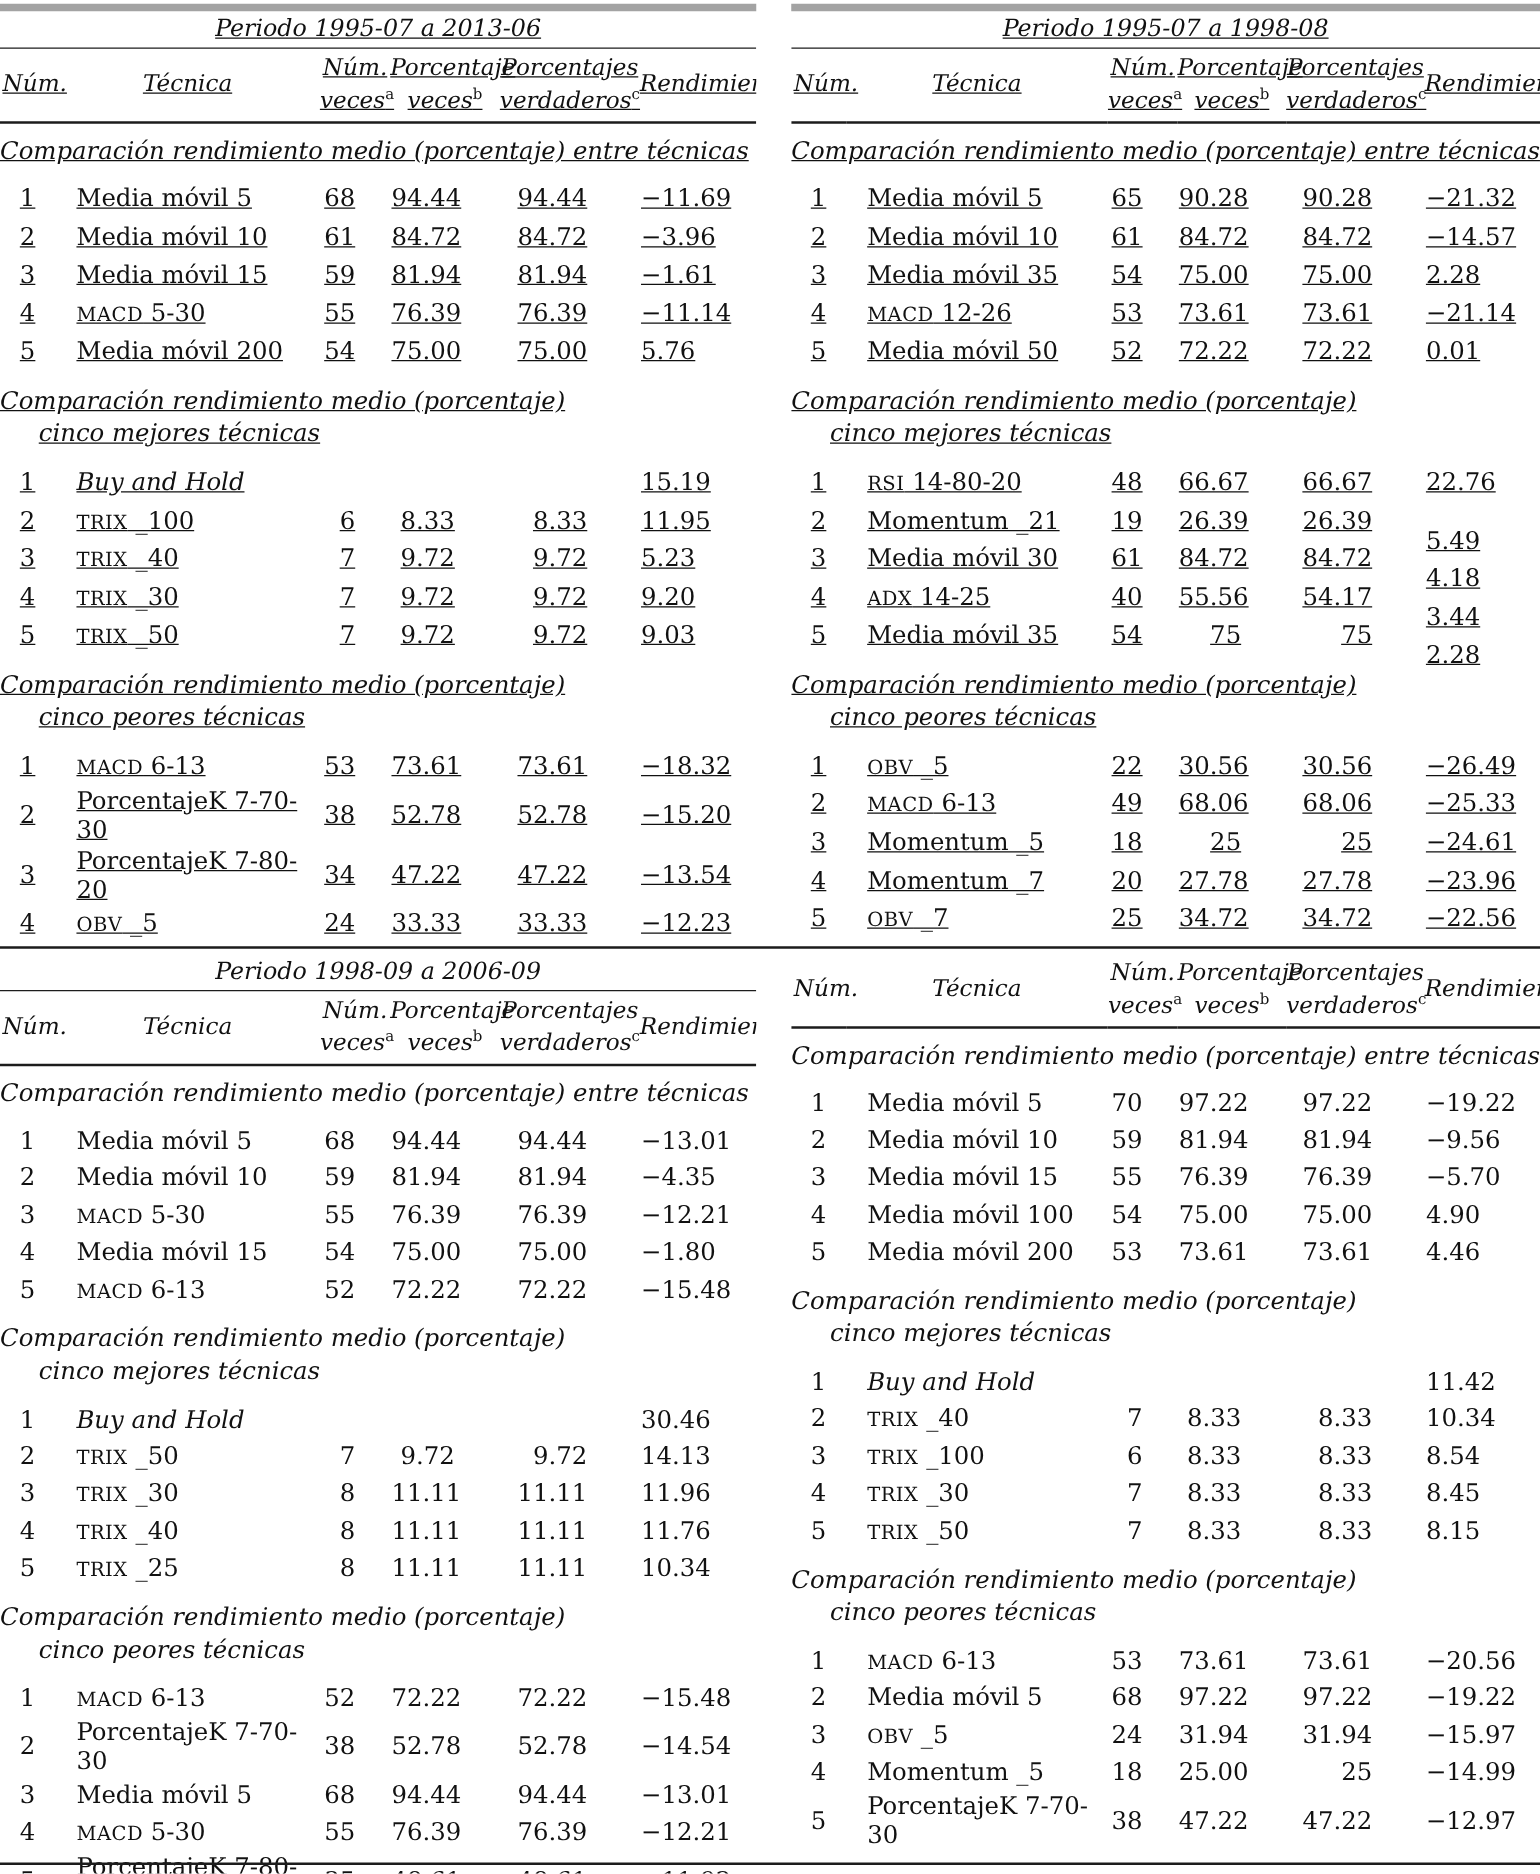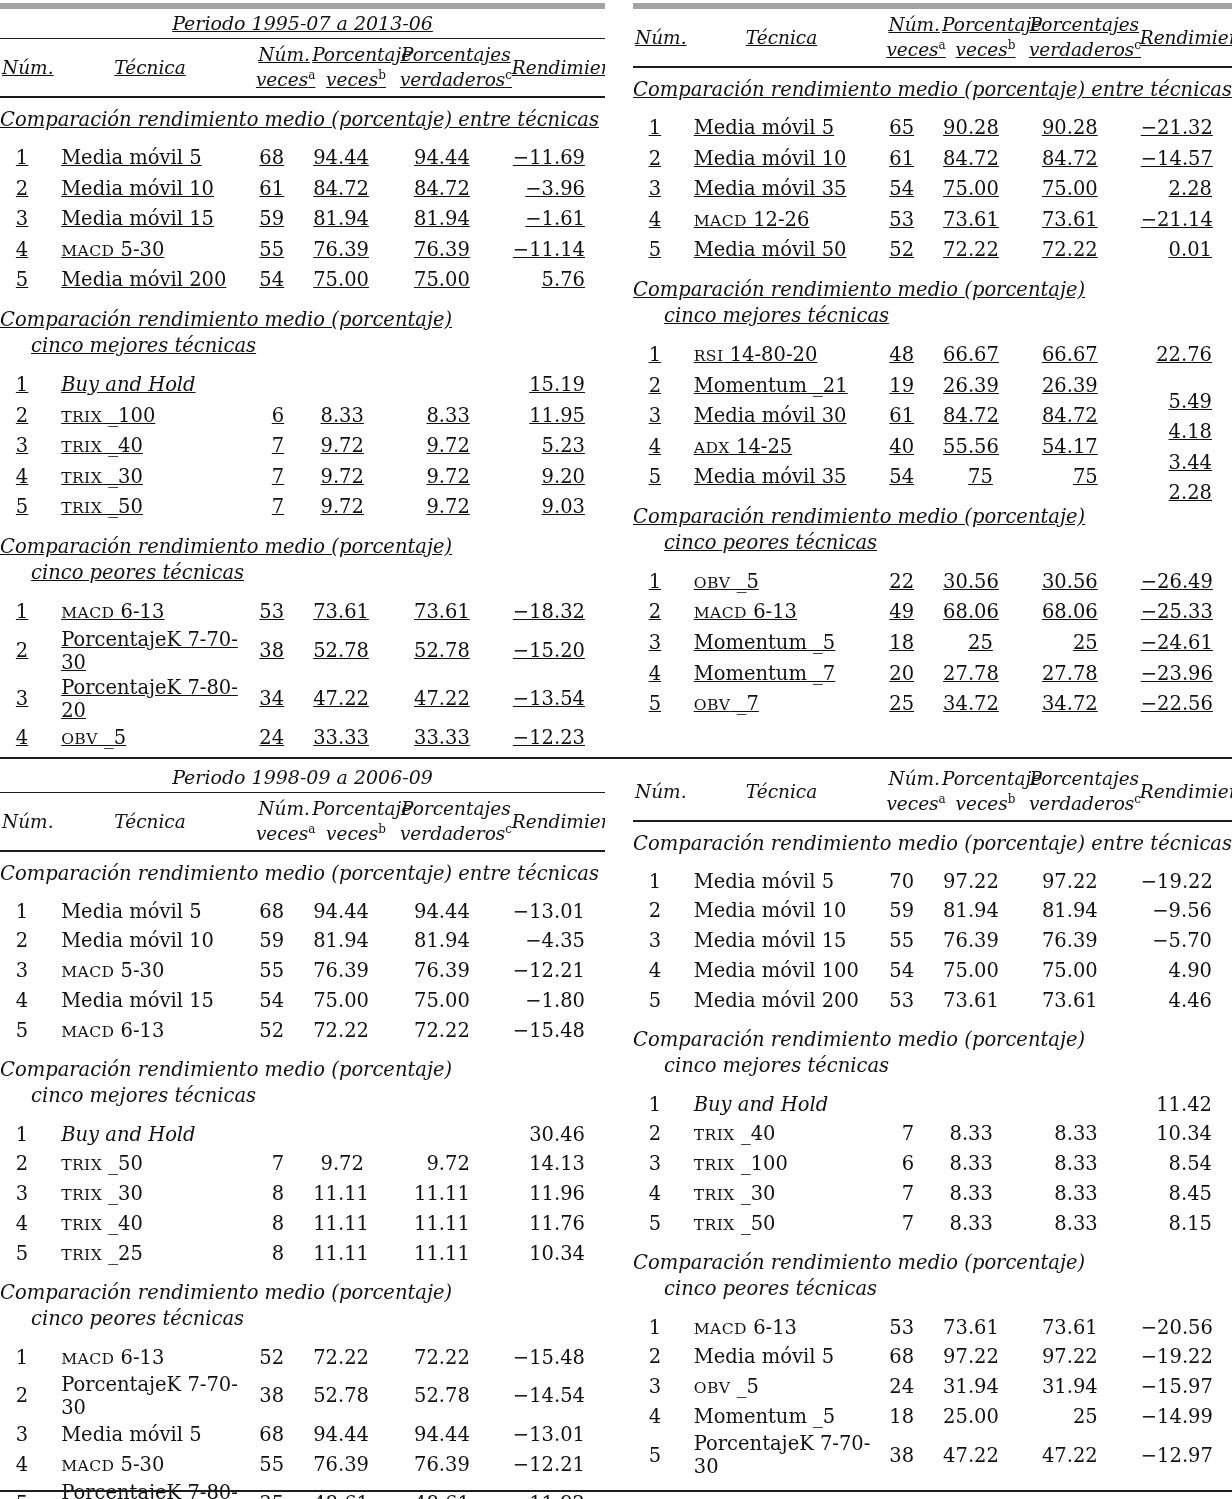--- a/index.html
+++ b/index.html
@@ -46,21 +46,21 @@
   thead th sup { font-size: 12px; font-style: normal; }
 
   tr.data td { font-size: 19.5px; }
   .q.top tr.data td { height: 30.6px; }
   .q.bot tr.data td { height: 29.8px; }
   td.c-num { text-align: center; }
   td.c-tecnica { padding-left: 17px; margin-top: 12px; }
   td.c-veces { text-align: right; padding-right: 28px; }
   td.c-pct { text-align: right; padding-right: 36px; }
   td.c-pctv { text-align: right; padding-right: 42px; }
-  td.c-rend { text-align: right; padding-right: 20px; }
+  td.c-rend { text-align: left; padding-right: 20px; }
 
   tr.section td { padding: 12px 0 10px; }
   tr.section.single td { padding: 9px 0 9px; }
   .st-line { font-style: italic; font-size: 19.5px; line-height: 26px; }
   .st-line.indent { padding-left: 31px; }
 
   .sc { font-size: 0.8em; letter-spacing: 0.4px; }
   .it { font-style: italic; }
   td.offset-down { transform: translateY(16px); margin-top: 14px; }
 </style>
@@ -241,20 +241,21 @@
               <td class="c-tecnica">Media móvil 5</td>
               <td class="c-veces">68</td>
               <td class="c-pct">94.44</td>
               <td class="c-pctv">94.44</td>
               <td class="c-rend">−11.69</td>
             </tr>
           </tbody>
         </table>
     </div>
     <div class="q top">
+      <div class="caption">Periodo 1995-07 a 1998-08</div>
       <table>
           <colgroup>
             <col style="width: 7.3%;">
             <col style="width: 35%;">
             <col style="width: 9.3%;">
             <col style="width: 14.5%;">
             <col style="width: 18.5%;">
             <col style="width: 15.4%;">
           </colgroup>
           <thead>

